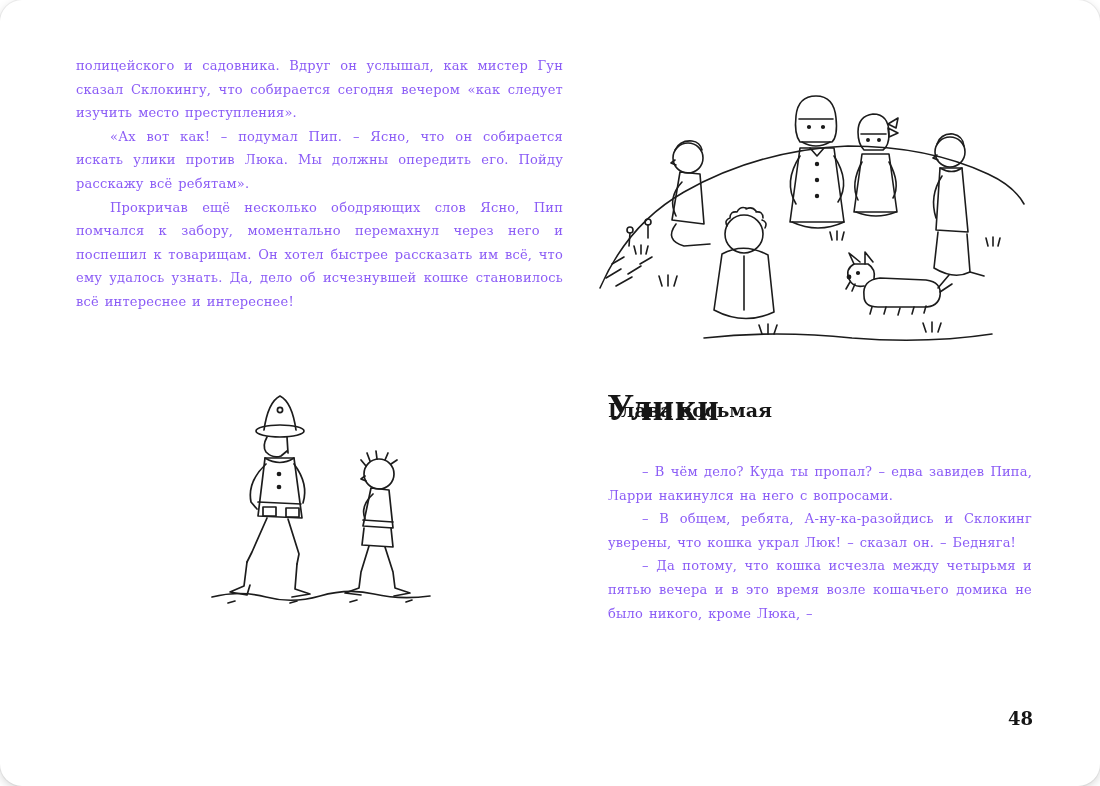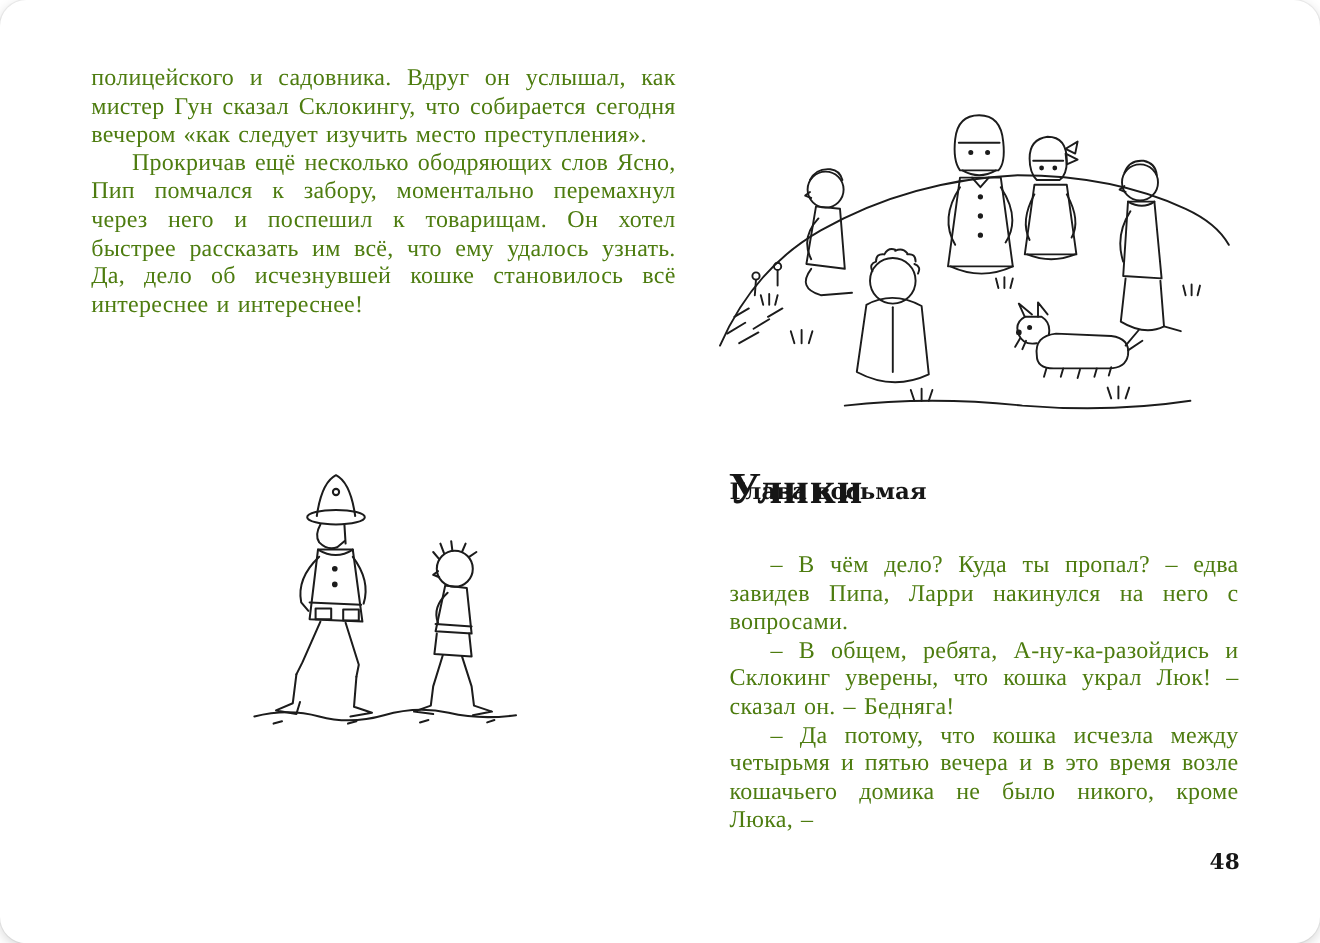--- a/index.html
+++ b/index.html
@@ -14,28 +14,27 @@
     width: 1100px;
     height: 786px;
     background: #ffffff;
     border-radius: 22px;
     box-shadow: 0 3px 10px rgba(0,0,0,.16), 0 0 0 1px rgba(0,0,0,.05);
     overflow: hidden;
     font-family: "DejaVu Serif", serif;
     color: #161616;
   }
   .text-block p {
-    font-size: 20px;
+    font-size: 13px;
     line-height: 23.6px;
     text-align: justify;
     letter-spacing: .2px;
     word-spacing: 1.5px;
     text-indent: 34px;
-    color: #4d7c0f;
-    font-family: Liberation Serif, serif;
+    color: #8b5cf6;
   }
   .text-block p.no-indent { text-indent: 0; }
   .left-text {
     position: absolute;
     left: 76px; top: 54px;
     width: 487px;
   }
   .left-illus {
     position: absolute;
     left: 168px; top: 390px;
@@ -78,20 +77,21 @@
   svg { display: block; width: 100%; height: 100%; }
 </style>
 </head>
 <body>
 
 <div class="spread">
 
   <div>
     <div class="text-block left-text">
       <p class="no-indent">полицейского и садовника. Вдруг он услышал, как мистер Гун сказал Склокингу, что собирается сегодня вечером «как следует изучить место преступления».</p>
+      <p>«Ах вот как! – подумал Пип. – Ясно, что он собирается искать улики против Люка. Мы должны опередить его. Пойду расскажу всё ребятам».</p>
       <p>Прокричав ещё несколько ободряющих слов Ясно, Пип помчался к забору, моментально перемахнул через него и поспешил к товарищам. Он хотел быстрее рассказать им всё, что ему удалось узнать. Да, дело об исчезнувшей кошке становилось всё интереснее и интереснее!</p>
     </div>
 
     <div class="left-illus">
       <svg viewBox="0 0 312 222">
         <g stroke="#1c1c1c" stroke-width="1.7" fill="none" stroke-linecap="round" stroke-linejoin="round">
 
           <path d="M96,40 Q100,12 112,6 Q124,12 128,40"></path>
           <ellipse cx="112" cy="41" rx="24" ry="6"></ellipse>
           <circle cx="112" cy="20" r="2.6"></circle>

